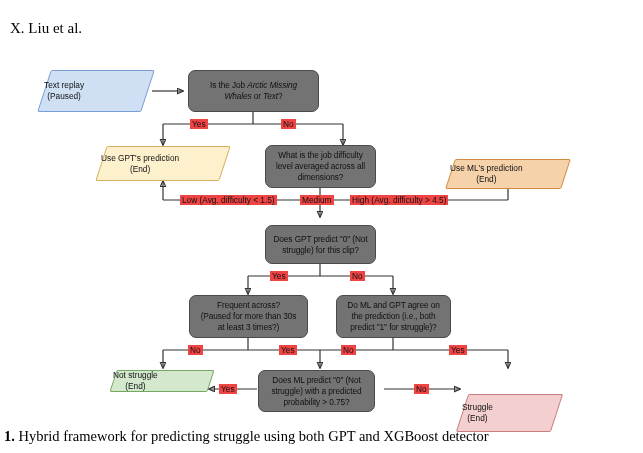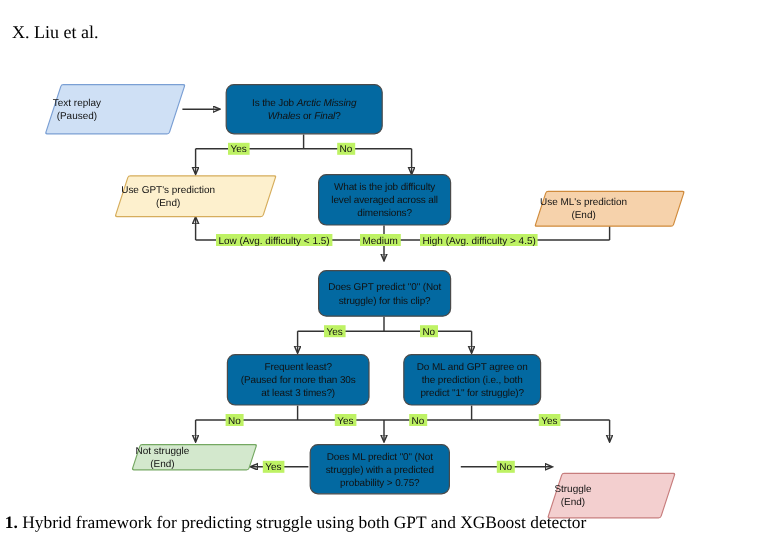--- a/index.html
+++ b/index.html
@@ -49,21 +49,21 @@
     line-height:11px;
     color:#111111;
     letter-spacing:-0.1px;
   }
   .node .txt{padding:0 3px;}
 
   
   .rrect{
     border:1.1px solid #4a4a4a;
     border-radius:7px;
-    background:#0369a1;
+    background:#737373;
   }
 
   .skewwrap{position:absolute;}
   .skewwrap .shape{
     position:absolute; inset:0;
     transform:skewX(-18deg);
     border:1.1px solid;
     box-sizing:border-box;
     border-radius:2px;
   }
@@ -73,21 +73,21 @@
     text-align:center;
     font-size:8.3px;line-height:11px;color:#111;
     pointer-events:none;
   }
 
   
   .elabel{
     position:absolute;
     font-size:8.3px;
     color:#111;
-    background:#bef264;
+    background:#ef4444;
     padding:0 2px;
     white-space:nowrap;
     line-height:10px;
   }
   svg.edges{position:absolute;left:0;top:0;width:643px;height:375px;}
   svg.edges path, svg.edges line{stroke:#333333;stroke-width:1.2px;fill:none;}
   .ital{font-style:italic;}
 </style>
 </head>
 <body>
@@ -164,21 +164,21 @@
         <div>
           <div>Text replay</div>
           <div>(Paused)</div>
         </div>
       </div>
     </div>
 
     <div class="node rrect" style="left:188px;top:25px;width:131px;height:42px;">
       <div class="txt">
         <div><span>Is the Job </span><span class="ital">Arctic Missing</span></div>
-        <div><span class="ital">Whales</span><span> or </span><span class="ital">Final</span><span>?</span></div>
+        <div><span class="ital">Whales</span><span> or </span><span class="ital">Text</span><span>?</span></div>
       </div>
     </div>
 
     <div class="skewwrap" style="left:101px;top:101px;width:124px;height:35px;">
       <div class="shape" style="background:#fdf0cd;border-color:#d6ad5c;"></div>
       <div class="label">
         <div>
           <div>Use GPT's prediction</div>
           <div>(End)</div>
         </div>
@@ -205,21 +205,21 @@
 
     <div class="node rrect" style="left:265px;top:180px;width:111px;height:39px;">
       <div class="txt">
         <div>Does GPT predict "0" (Not</div>
         <div>struggle) for this clip?</div>
       </div>
     </div>
 
     <div class="node rrect" style="left:189px;top:250px;width:119px;height:43px;">
       <div class="txt">
-        <div>Frequent least?</div>
+        <div>Frequent across?</div>
         <div>(Paused for more than 30s</div>
         <div>at least 3 times?)</div>
       </div>
     </div>
 
     <div class="node rrect" style="left:336px;top:250px;width:115px;height:43px;">
       <div class="txt">
         <div>Do ML and GPT agree on</div>
         <div>the prediction (i.e., both</div>
         <div>predict "1" for struggle)?</div>

